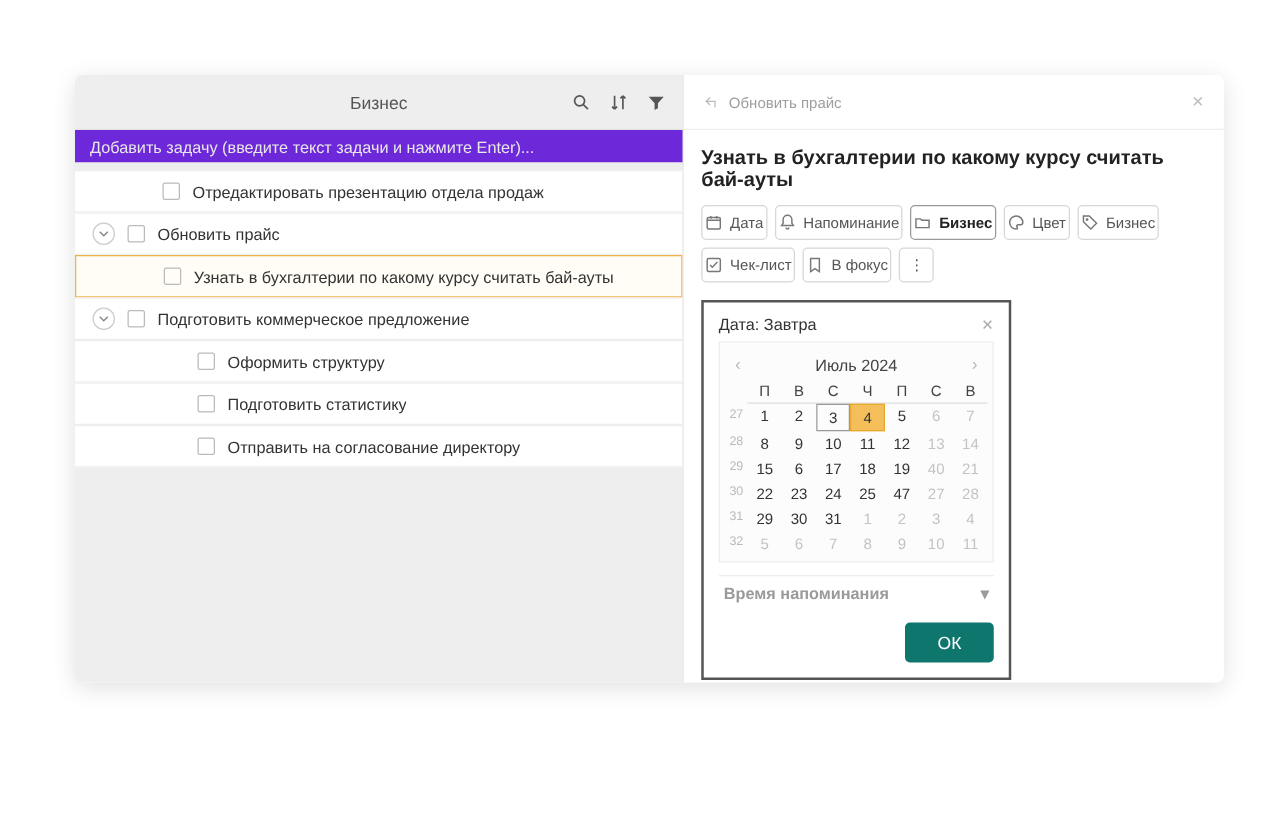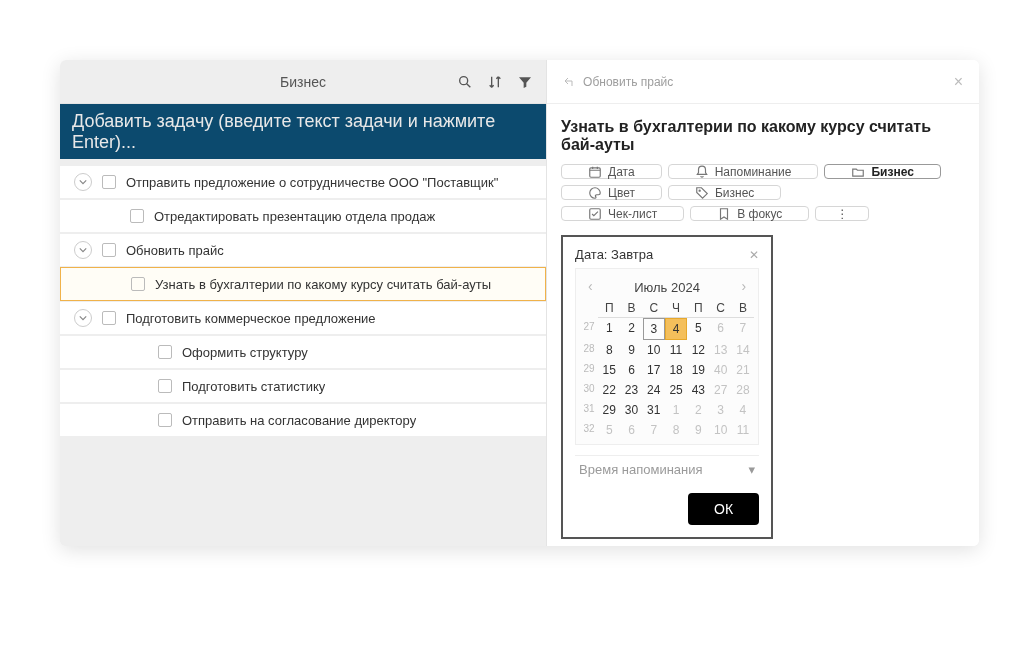--- a/index.html
+++ b/index.html
@@ -12,69 +12,69 @@
   
   .left { flex: 1 1 53%; display: flex; flex-direction: column; border-right: 1px solid #e4e4e4;
           background: #eeeeee; min-width: 0; }
   .left-head { display: flex; align-items: center; justify-content: center; position: relative;
                height: 44px; border-bottom: 1px solid #e4e4e4; }
   .left-title { font-size: 14px; color: #555; }
   .left-tools { position: absolute; right: 10px; top: 0; height: 100%;
                 display: flex; align-items: center; gap: 8px; }
   .tool-btn { width: 22px; height: 22px; display: flex; align-items: center; justify-content: center;
               color: #555; cursor: pointer; }
-  .add-row { background: #0c4a6e; color: #e8e8e8; height: 55px; display: flex; align-items: center;
-             padding: 0 12px; font-size: 18px; }
+  .add-row { background: #6d28d9; color: #e8e8e8; height: 26px; display: flex; align-items: center;
+             padding: 0 12px; font-size: 13px; }
   .task-list { flex: 1; overflow: auto; background: #eeeeee; padding: 6px 0 20px; }
   .task { display: flex; align-items: center; height: 34px; background: #fff; margin: 0 0 0 0;
           border-top: 1px solid #eee; border-bottom: 1px solid #eee; }
   .expand { width: 18px; height: 18px; border: 1px solid #ccc; border-radius: 50%;
             display: flex; align-items: center; justify-content: center; margin-right: 10px;
             font-size: 10px; color: #777; background: #fff; }
   .expand-spacer { width: 28px; }
   .tcb { width: 14px; height: 14px; border: 1px solid #bbb; border-radius: 2px; margin-right: 10px; }
   .task-text { font-size: 13px; color: #333; white-space: nowrap; overflow: hidden; text-overflow: ellipsis; }
   .task.selected { border: 1px solid #f0b24a; background: #fffdf6; }
 
   
   .right { flex: 1 1 47%; display: flex; flex-direction: column; background: #fff; min-width: 0; }
   .breadcrumb { height: 44px; display: flex; align-items: center; padding: 0 16px;
                 border-bottom: 1px solid #eee; gap: 8px; font-size: 12px; color: #9e9e9e; }
   .breadcrumb .spacer { flex: 1; }
   .close-x { color:#bbb; font-size:16px; cursor:pointer; }
   .detail { padding: 10px 14px 0 14px; }
   .detail-title { font-size: 16px; font-weight: bold; margin: 4px 0 10px 0; color:#222; }
   .btnrow { display:flex; flex-wrap:wrap; gap:6px; margin-bottom:6px; }
-  .pill { display:flex; align-items:center; gap:6px; height:15px; padding:0 26px;
+  .pill { display:flex; align-items:center; gap:6px; height:28px; padding:0 2px;
           border:1px solid #d6d6d6; border-radius:4px; font-size:12px; color:#555;
           cursor:pointer; background:#fff; }
   .pill.active { border-color:#999; font-weight:bold; color:#222; }
   .pill .ic { width:14px; height:14px; color:#777; display:flex; align-items:center; justify-content:center; }
   .kebab { width:28px; justify-content:center; }
 
-  .picker { margin: 14px 0 0 0; width: 212px; border: 2px solid #555; padding: 10px 12px 12px; background:#fff; }
+  .picker { margin: 14px 0 0 0; width: 248px; border: 2px solid #555; padding: 10px 12px 12px; background:#fff; }
   .picker-head { display:flex; align-items:center; justify-content:space-between; margin-bottom:6px; }
   .picker-head .lbl { font-size:13px; color:#333; }
   .picker-head .clr { color:#aaa; cursor:pointer; font-size:12px; }
   .cal { background:#fcfcfc; border:1px solid #eee; padding:6px 4px 4px; }
   .cal-nav { display:flex; align-items:center; justify-content:center; gap:24px; font-size:13px; color:#444;
              position:relative; height:24px; }
   .cal-nav .arrow { position:absolute; top:3px; color:#b8b8b8; cursor:pointer; font-size:14px; }
   .cal-nav .arrow.l { left:8px; } .cal-nav .arrow.r { right:8px; }
   .cal-grid { display:grid; grid-template-columns: 18px repeat(7, 1fr); font-size:12px; }
   .cal-grid .dow { text-align:center; color:#444; border-bottom:1px solid #ddd; padding:2px 0; }
   .cal-grid .wk { text-align:center; color:#bbb; font-size:10px; padding-top:3px; }
   .cal-grid .d { text-align:center; padding:3px 0; cursor:pointer; }
   .cal-grid .d.mute { color:#c3c3c3; }
   .cal-grid .d.today { border:1px solid #999; }
   .cal-grid .d.sel { background:#f4bf5b; color:#333; border:1px solid #e7a82c; }
   .reminder { margin-top:10px; display:flex; align-items:center; justify-content:space-between;
-              color:#9a9a9a; font-size:13px; height:28px; border-top:1px solid #eee; padding:0 4px; }
+              color:#9a9a9a; font-size:13px; height:28px; border-top:1px solid #eee; padding:0 4px;font-weight:bold; }
   .okwrap { display:flex; justify-content:flex-end; margin-top:10px; }
-  .ok { background:#000000; color:#fff; border:none; border-radius:4px;
+  .ok { background:#0f766e; color:#fff; border:none; border-radius:4px;
         padding:8px 26px; font-size:14px; cursor:pointer; }
 
   svg { display:block; }
 </style>
 </head>
 <body>
 
 <div class="app">
   <div class="window">
 
@@ -97,29 +97,20 @@
             <svg width="16" height="16" viewBox="0 0 24 24" fill="currentColor">
                 <path d="M3 5h18l-7 8v6l-4 2v-8z"></path>
               </svg>
           </div>
         </div>
       </div>
       <div class="add-row">
         <span>Добавить задачу (введите текст задачи и нажмите Enter)...</span>
       </div>
       <div class="task-list" id="task-list">
-          <div class="task" style="padding-left: 14px;">
-            <div class="expand">
-              <svg width="8" height="8" viewBox="0 0 10 10">
-                <path d="M1 3l4 4 4-4" fill="none" stroke="#888" stroke-width="1.5"></path>
-              </svg>
-            </div>
-            <div class="tcb"></div>
-            <div class="task-text">Отправить предложение о сотрудничестве ООО "Поставщик"</div>
-          </div>
           <div class="task" style="padding-left: 42px;">
             <div class="expand-spacer"></div>
             <div class="tcb"></div>
             <div class="task-text">Отредактировать презентацию отдела продаж</div>
           </div>
           <div class="task" style="padding-left: 14px;">
             <div class="expand">
               <svg width="8" height="8" viewBox="0 0 10 10">
                 <path d="M1 3l4 4 4-4" fill="none" stroke="#888" stroke-width="1.5"></path>
               </svg>
@@ -284,21 +275,21 @@
                 <div class="d">17</div>
                 <div class="d">18</div>
                 <div class="d">19</div>
                 <div class="d mute">40</div>
                 <div class="d mute">21</div>
                 <div class="wk">30</div>
                 <div class="d">22</div>
                 <div class="d">23</div>
                 <div class="d">24</div>
                 <div class="d">25</div>
-                <div class="d">43</div>
+                <div class="d">47</div>
                 <div class="d mute">27</div>
                 <div class="d mute">28</div>
                 <div class="wk">31</div>
                 <div class="d">29</div>
                 <div class="d">30</div>
                 <div class="d">31</div>
                 <div class="d mute">1</div>
                 <div class="d mute">2</div>
                 <div class="d mute">3</div>
                 <div class="d mute">4</div>

